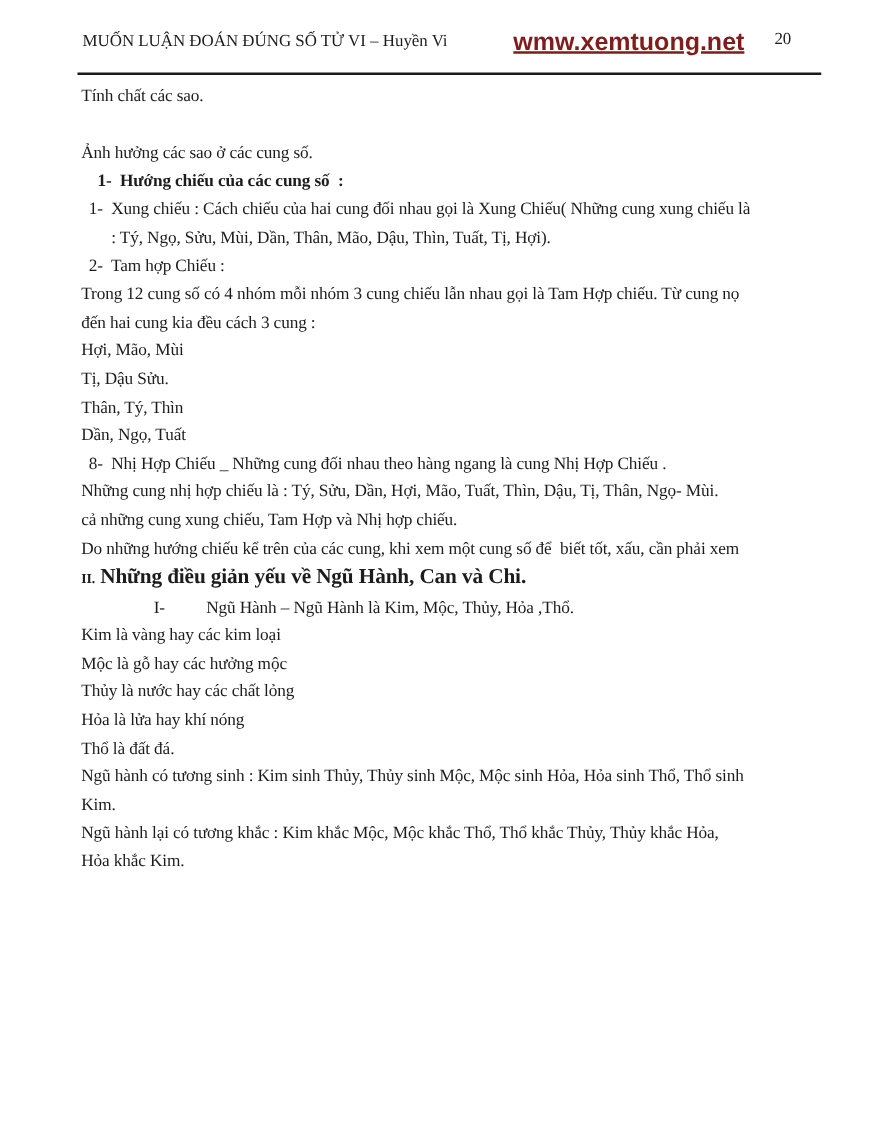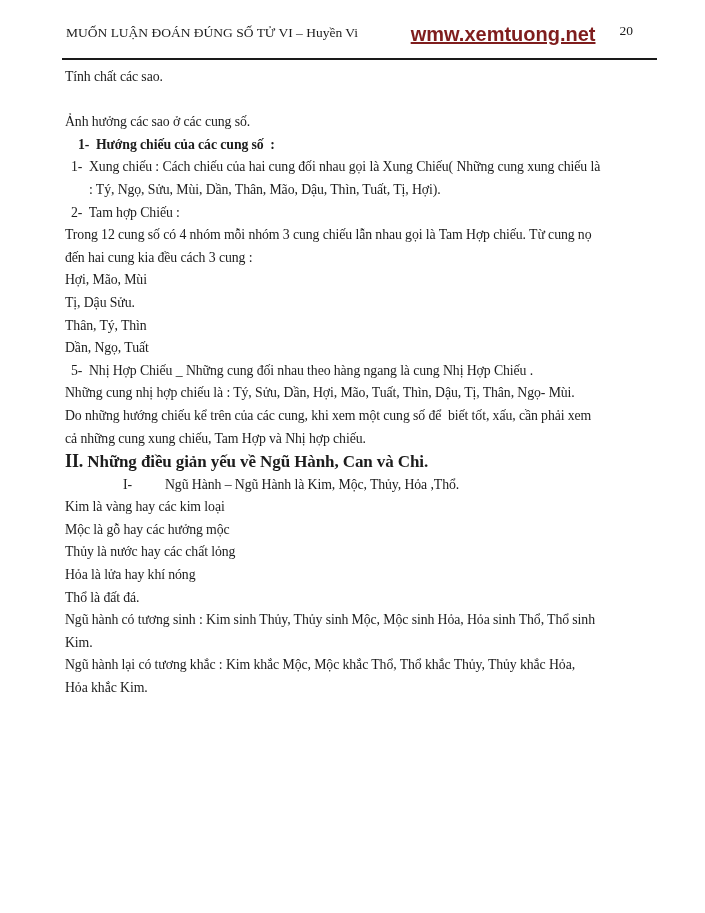--- a/index.html
+++ b/index.html
@@ -48,21 +48,21 @@
     font-size: 13.8px;
     line-height: 22.6px;
     letter-spacing: -0.1px;
   }
   .line { white-space: pre; }
   .blank { height: 22.6px; }
   .ind-a    { padding-left: 13px; font-weight: bold; }
   .ind-num  { padding-left: 6px; }
   .ind-cont { padding-left: 24px; }
   .h2line   { font-weight: bold; font-size: 17px; white-space: pre; line-height: 22.6px; }
-  .h2line .h2-prefix { font-size: 18px; }
+  .h2line .h2-prefix { font-size: 11px; }
   .item1 { padding-left: 58px; white-space: pre; }
   .item1 .item1-marker { display: inline-block; width: 42px; }
 </style>
 </head>
 <body>
 
 <div class="page">
 
   <div class="header">
     <div class="header-title">MUỐN LUẬN ĐOÁN ĐÚNG SỐ TỬ VI – Huyền Vi</div>
@@ -79,24 +79,24 @@
     <div class="line ind-a">1-  Hướng chiếu của các cung số  :</div>
     <div class="line ind-num">1-  Xung chiếu : Cách chiếu của hai cung đối nhau gọi là Xung Chiếu( Những cung xung chiếu là</div>
     <div class="line ind-cont">: Tý, Ngọ, Sửu, Mùi, Dần, Thân, Mão, Dậu, Thìn, Tuất, Tị, Hợi).</div>
     <div class="line ind-num">2-  Tam hợp Chiếu :</div>
     <div class="line">Trong 12 cung số có 4 nhóm mỗi nhóm 3 cung chiếu lẫn nhau gọi là Tam Hợp chiếu. Từ cung nọ</div>
     <div class="line">đến hai cung kia đều cách 3 cung :</div>
     <div class="line">Hợi, Mão, Mùi</div>
     <div class="line">Tị, Dậu Sửu.</div>
     <div class="line">Thân, Tý, Thìn</div>
     <div class="line">Dần, Ngọ, Tuất</div>
-    <div class="line ind-num">5-  Nhị Hợp Chiếu _ Những cung đối nhau theo hàng ngang là cung Nhị Hợp Chiếu .</div>
+    <div class="line ind-num">8-  Nhị Hợp Chiếu _ Những cung đối nhau theo hàng ngang là cung Nhị Hợp Chiếu .</div>
     <div class="line">Những cung nhị hợp chiếu là : Tý, Sửu, Dần, Hợi, Mão, Tuất, Thìn, Dậu, Tị, Thân, Ngọ- Mùi.</div>
+    <div class="line">cả những cung xung chiếu, Tam Hợp và Nhị hợp chiếu.</div>
     <div class="line">Do những hướng chiếu kể trên của các cung, khi xem một cung số để  biết tốt, xấu, cần phải xem</div>
-    <div class="line">cả những cung xung chiếu, Tam Hợp và Nhị hợp chiếu.</div>
 
     <div class="h2line"><span class="h2-prefix">II.</span><span> Những điều giản yếu về Ngũ Hành, Can và Chi.</span></div>
 
     <div class="line item1"><span class="item1-marker">I-</span><span>Ngũ Hành – Ngũ Hành là Kim, Mộc, Thủy, Hỏa ,Thổ.</span></div>
 
     <div class="line">Kim là vàng hay các kim loại</div>
     <div class="line">Mộc là gỗ hay các hưởng mộc</div>
     <div class="line">Thủy là nước hay các chất lỏng</div>
     <div class="line">Hỏa là lửa hay khí nóng</div>
     <div class="line">Thổ là đất đá.</div>

